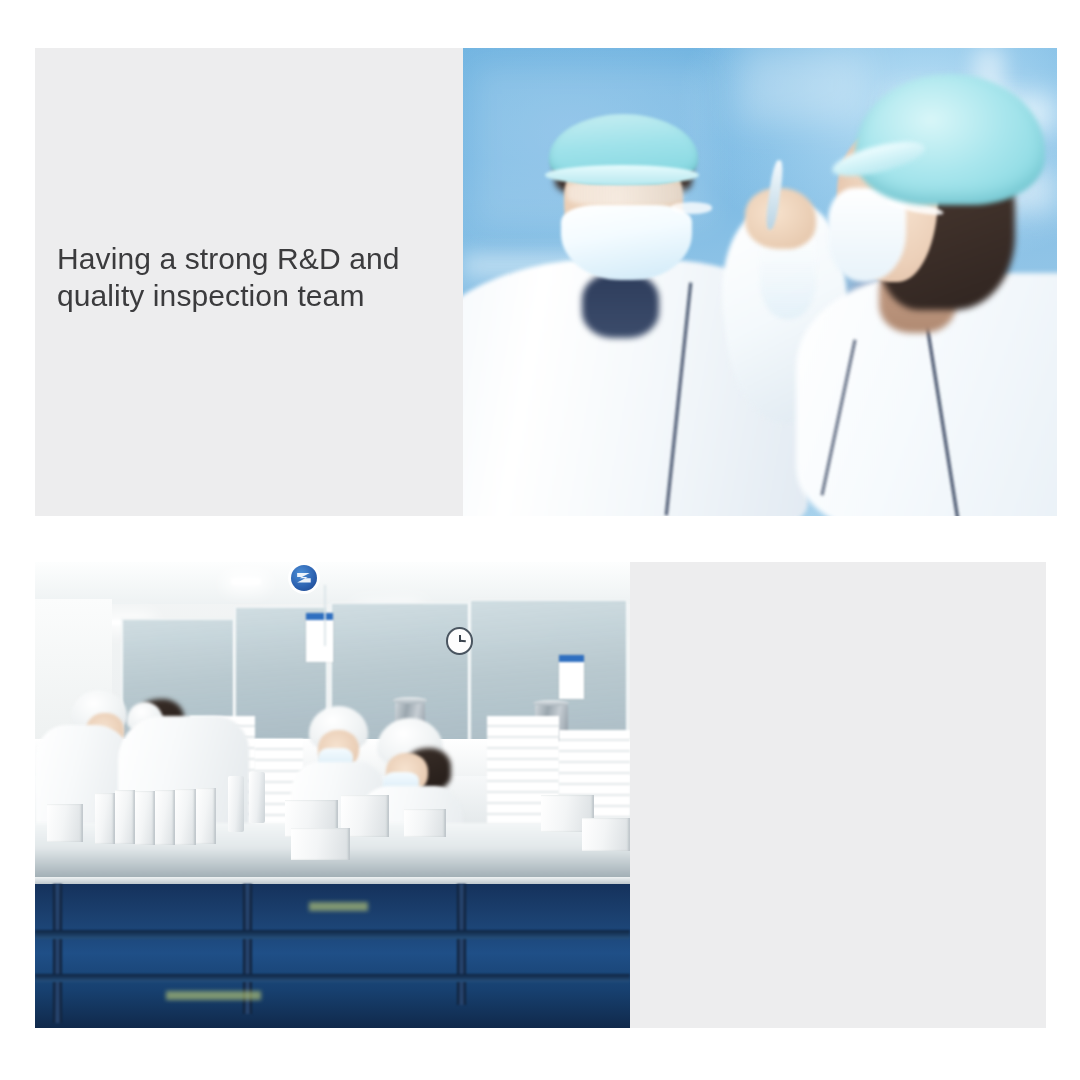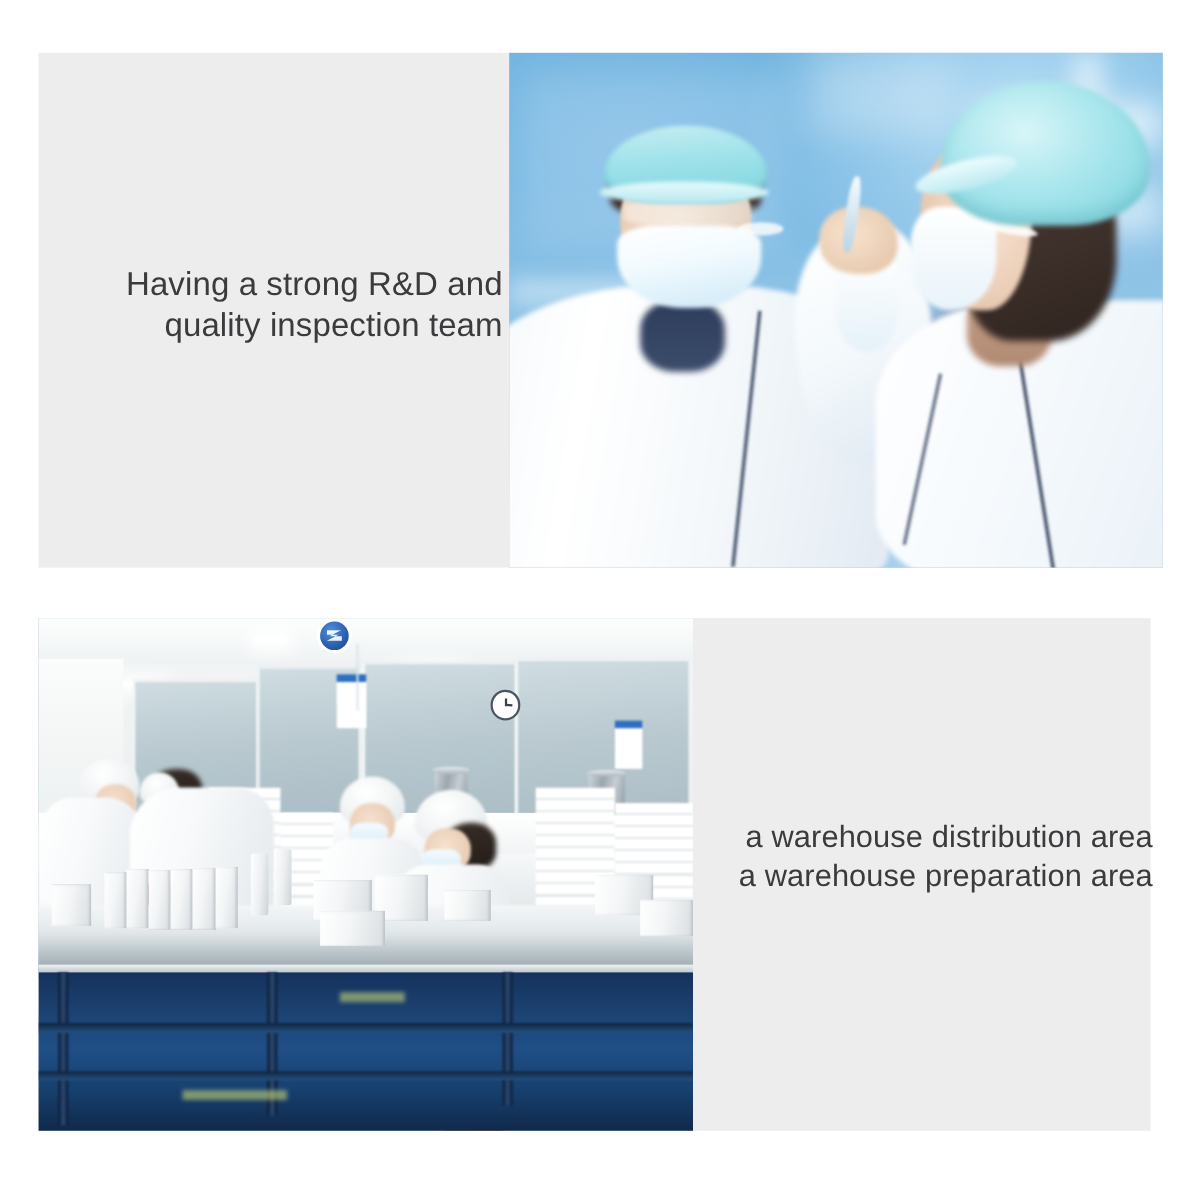--- a/index.html
+++ b/index.html
@@ -32,21 +32,20 @@
     overflow: hidden;
     background: #9fb8cc;
   }
   .caption {
     position: absolute;
     color: #3b3b3d;
     font-family: "Liberation Sans", sans-serif;
     font-weight: 300;
     letter-spacing: 0.1px;
     white-space: pre-line;
-    text-align: right;
   }
 
   
   #panel-top {
     left: 35px;
     top: 48px;
     width: 430px;
     height: 468px;
   }
   #caption-top {
@@ -421,22 +420,20 @@
       <div id="faceB"></div>
       <div id="maskB"></div>
       <div id="maskB-strap"></div>
       <div id="capB"></div>
       <div id="capB-brim"></div>
     </div>
   </div>
 
   <div class="panel" id="panel-bottom"></div>
 
-  <div class="caption" id="caption-bottom">a warehouse distribution area
-a warehouse preparation area</div>
 
   <div class="photo" id="photo-warehouse">
     <div class="wh-scene">
 
       <div class="wh-ceiling"></div>
       <div class="wh-light" style="left:33%;top:3.5%;width:5%;height:1.4%;"></div>
       <div class="wh-light" style="left:55%;top:10%;width:9%;height:1.2%;transform:rotate(-3deg);"></div>
       <div class="wh-light" style="left:72%;top:13.5%;width:13%;height:1.1%;transform:rotate(-4deg);"></div>
       <div class="wh-light" style="left:12%;top:12.5%;width:7%;height:1%;"></div>
 

